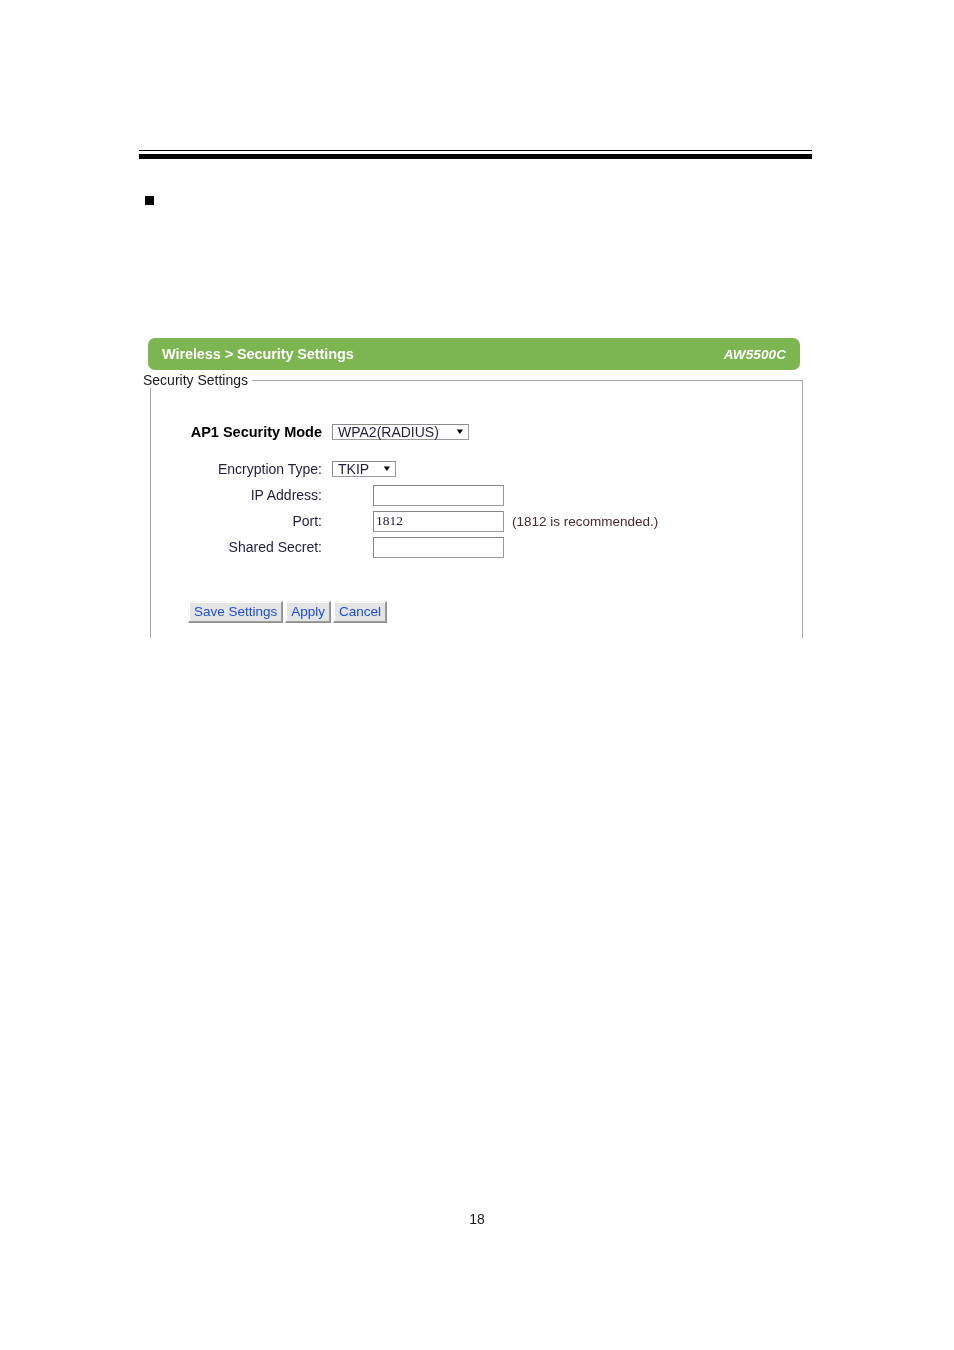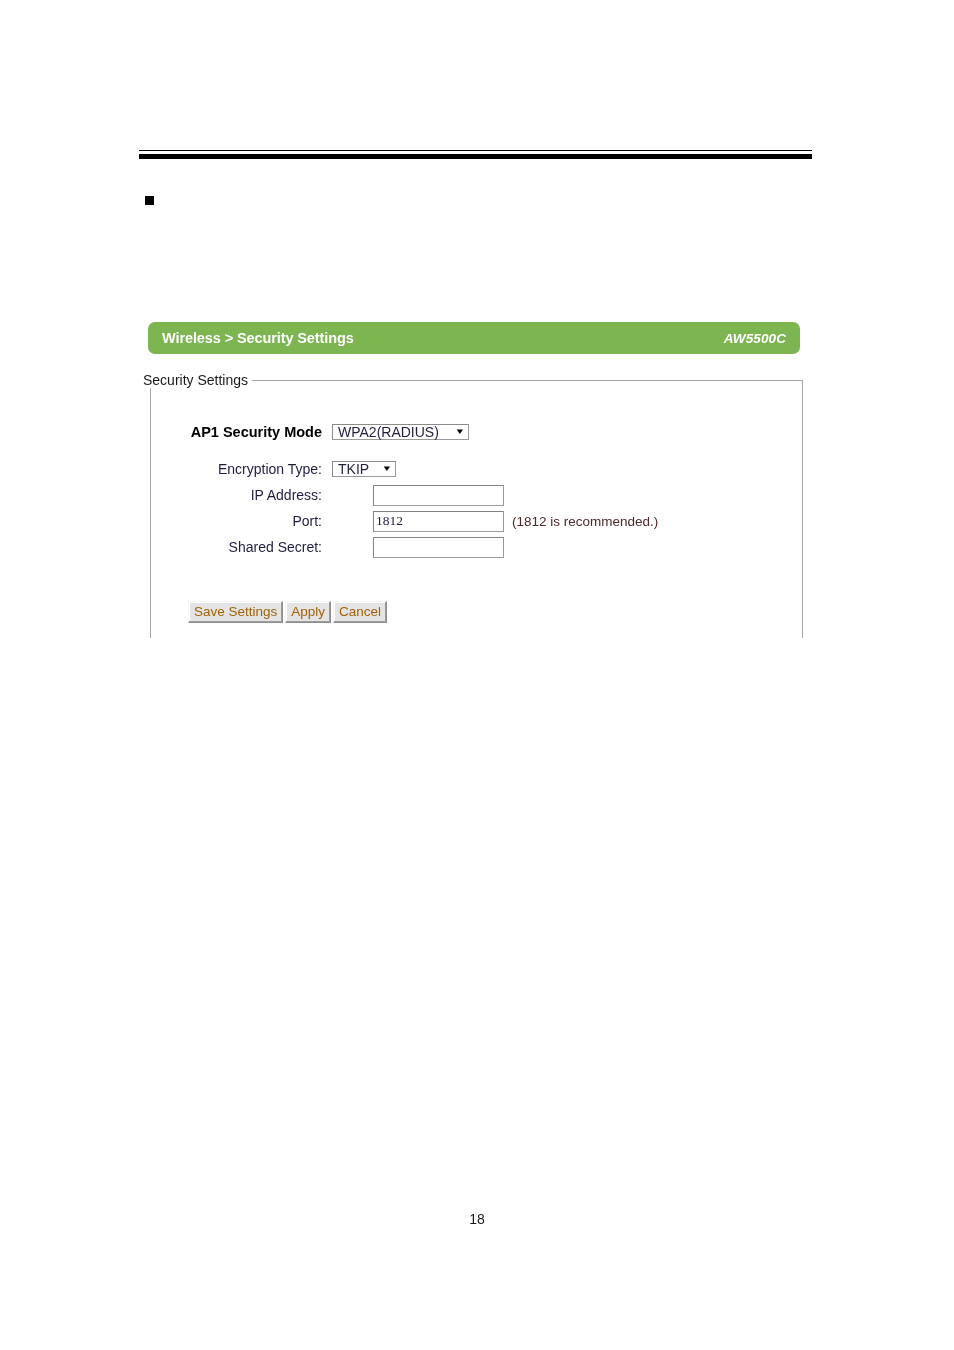--- a/index.html
+++ b/index.html
@@ -42,21 +42,21 @@
     top: 196px;
     width: 9px;
     height: 9px;
     background: #000000;
   }
 
   
   .green-bar {
     position: absolute;
     left: 148px;
-    top: 322px;
+    top: 338px;
     width: 652px;
     height: 32px;
     background: #7db550;
     border-radius: 7px;
     box-sizing: border-box;
     display: flex;
     align-items: center;
     justify-content: space-between;
     padding: 0 14px 0 14px;
   }
@@ -195,21 +195,21 @@
   .btn {
     box-sizing: border-box;
     height: 22px;
     background: #e4e4e4;
     border: 1px solid #8e8e8e;
     border-top-color: #f6f6f6;
     border-left-color: #f6f6f6;
     box-shadow: inset -1px -1px 0 #9d9d9d, inset 1px 1px 0 #ffffff;
     font-family: "Liberation Sans", sans-serif;
     font-size: 13.5px;
-    color: #a16207;
+    color: #1d4ed8;
     padding: 0 5px;
     line-height: 20px;
     white-space: nowrap;
   }
 
   
   .page-number {
     position: absolute;
     left: 0;
     top: 1211px;

